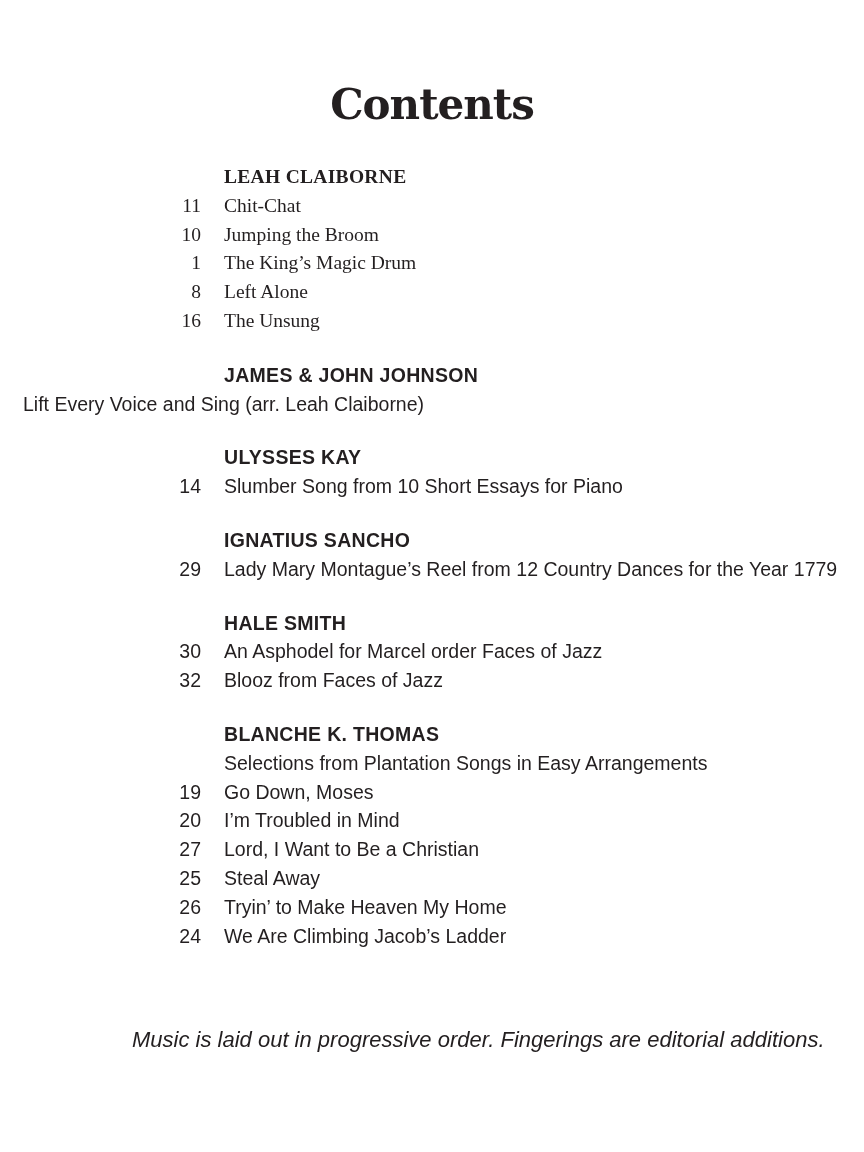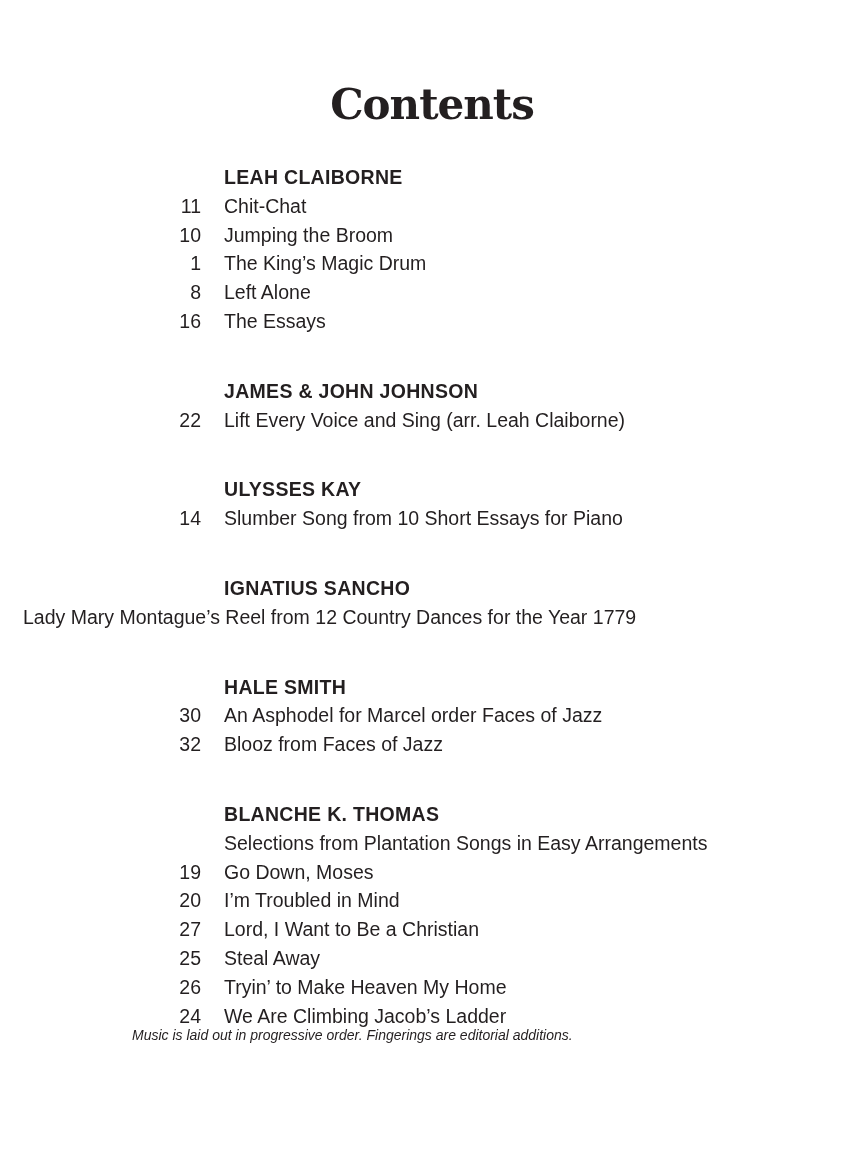--- a/index.html
+++ b/index.html
@@ -24,22 +24,22 @@
     font-size: 42px;
     letter-spacing: -1px;
     color: #231f20;
   }
   .toc {
     position: absolute;
     top: 163px;
     left: 0;
     width: 100%;
   }
-  .section { margin-top: 41px; }
-  .section:first-child { margin-top: 0; }
+  .section { margin-top: 25px; }
+  .section:first-child { margin-top: 0; font-family: Liberation Serif, serif; }
   .row {
     display: flex;
     line-height: 28.8px;
     font-size: 19.5px;
   }
   .num {
     flex: 0 0 157px;
     text-align: right;
     white-space: pre;
     padding-left: 44px;
@@ -51,21 +51,21 @@
   .composer {
     font-weight: 700;
     font-size: 19.5px;
     letter-spacing: 0.3px;
   }
   .it { }
   .footnote {
     position: absolute;
     left: 132px;
     top: 1027px;
-    font-size: 14px;
+    font-size: 22px;
     font-style: italic;
     color: #231f20;
   }
 </style>
 </head>
 <body>
 
 <div class="page">
   <h1 class="title">Contents</h1>
   <div class="toc">
@@ -85,49 +85,49 @@
         <div class="row">
           <div class="num">1</div>
           <div class="entry-title"><span>The King’s Magic Drum</span></div>
         </div>
         <div class="row">
           <div class="num">8</div>
           <div class="entry-title"><span>Left Alone</span></div>
         </div>
         <div class="row">
           <div class="num">16</div>
-          <div class="entry-title"><span>The Essays</span></div>
+          <div class="entry-title"><span>The Unsung</span></div>
         </div>
       </div>
       <div class="section">
         <div class="row">
           <div class="num"></div>
           <div class="entry-title composer">JAMES &amp; JOHN JOHNSON</div>
         </div>
         <div class="row">
-          <div class="num">22</div>
           <div class="entry-title"><span>Lift Every Voice and Sing (arr. Leah Claiborne)</span></div>
         </div>
       </div>
       <div class="section">
         <div class="row">
           <div class="num"></div>
           <div class="entry-title composer">ULYSSES KAY</div>
         </div>
         <div class="row">
           <div class="num">14</div>
           <div class="entry-title"><span>Slumber Song from </span><span class="it">10 Short Essays for Piano</span></div>
         </div>
       </div>
       <div class="section">
         <div class="row">
           <div class="num"></div>
           <div class="entry-title composer">IGNATIUS SANCHO</div>
         </div>
         <div class="row">
+          <div class="num">29</div>
           <div class="entry-title"><span>Lady Mary Montague’s Reel from </span><span class="it">12 Country Dances for the Year 1779</span></div>
         </div>
       </div>
       <div class="section">
         <div class="row">
           <div class="num"></div>
           <div class="entry-title composer">HALE SMITH</div>
         </div>
         <div class="row">
           <div class="num">30</div>

